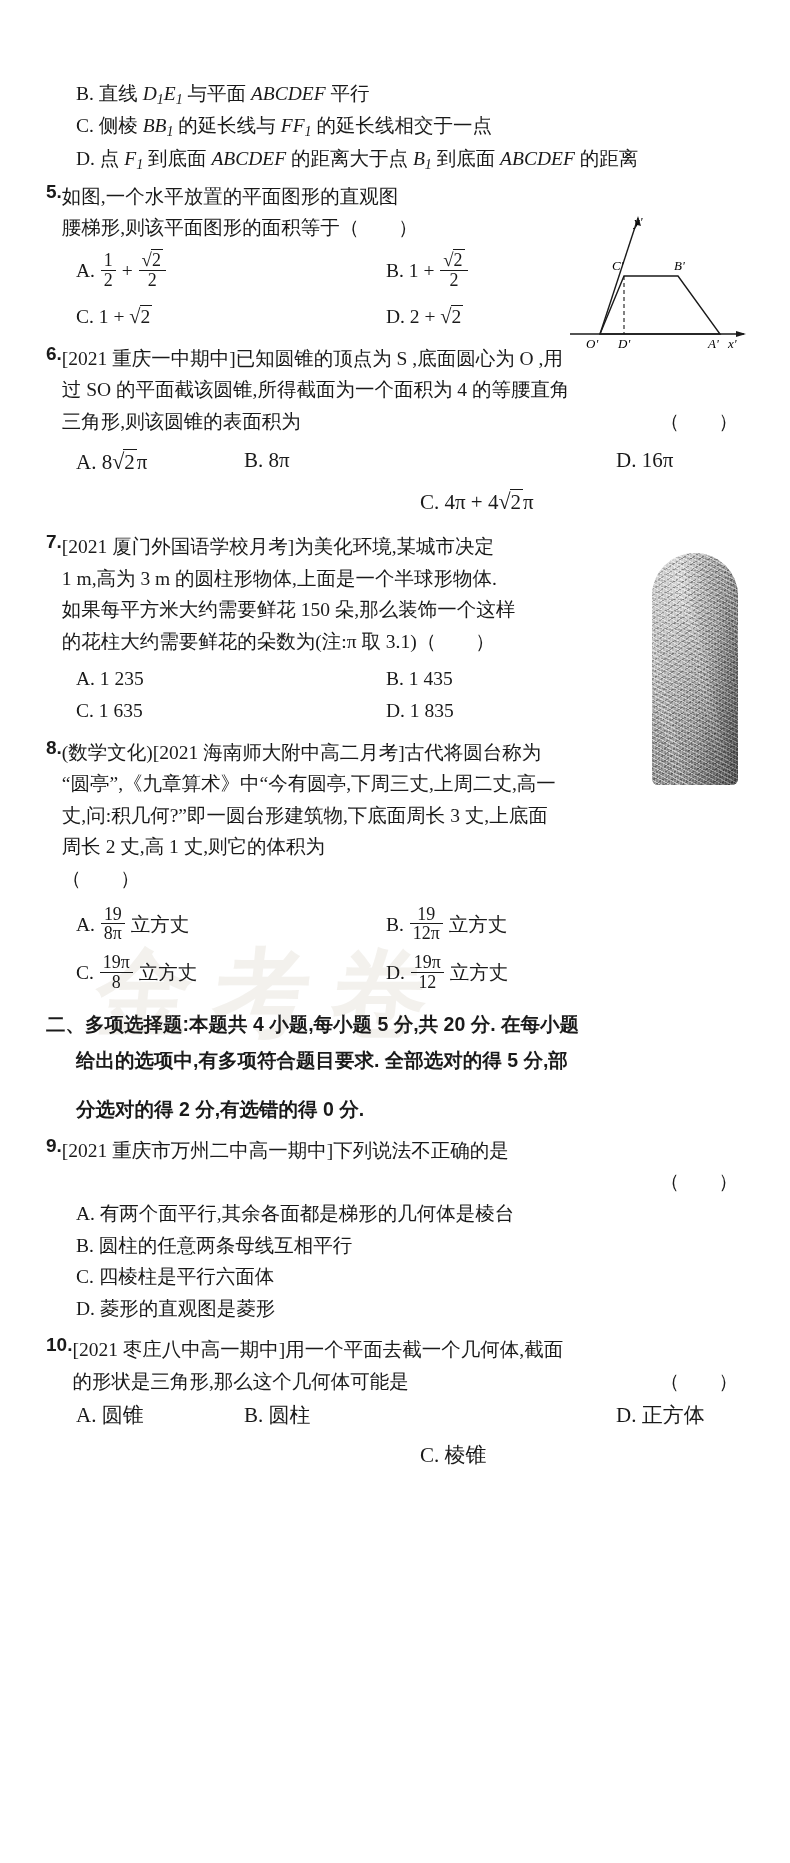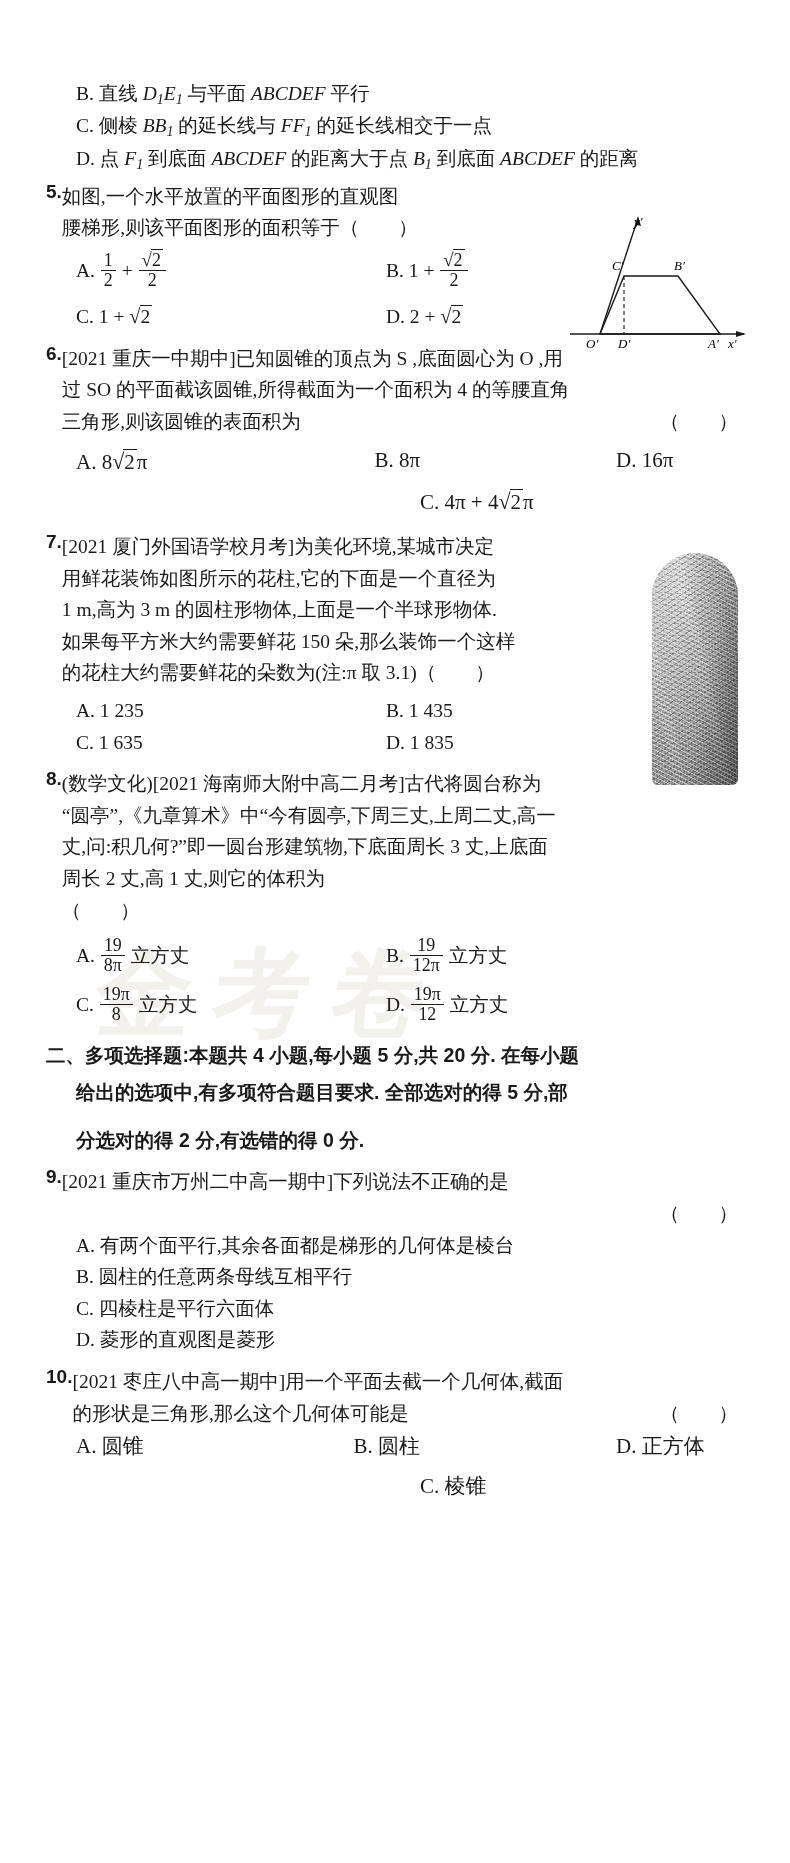--- a/index.html
+++ b/index.html
@@ -99,21 +99,21 @@
   }
 
   
   .opt2 { display: flex; font-size: 19.5px; line-height: 1.62; }
   .opt2 .c1 { width: 310px; flex: none; }
   .opt2 .c2 { flex: 1; }
 
   .opt4 { display: flex; font-size: 21px; line-height: 1.7; }
   .opt4 .c { }
   .opt4 .w1 { width: 168px; flex: none; }
-  .opt4 .w2 { width: 176px; flex: none; text-align: right; }
+  .opt4 .w2 { width: 176px; flex: none; }
   .opt4 .w3 { width: 196px; flex: none; margin-top: 40px; }
   .opt4 .w4 { flex: 1; }
 
   .section-head {
     font-family: "Liberation Sans", sans-serif;
     font-weight: bold;
     font-size: 19.5px;
     line-height: 1.66;
     margin-top: 16px;
   }
@@ -264,21 +264,20 @@
 
     <div class="spacer-md"></div>
 
     <div class="block">
       <div class="row">
         <div class="qnum">7.</div>
         <div class="qbody">
           <div class="line">
             <span class="src">[2021 厦门外国语学校月考]</span><span>为美化环境,某城市决定</span>
           </div>
-          <div class="line">用鲜花装饰如图所示的花柱,它的下面是一个直径为</div>
           <div class="line">1 m,高为 3 m 的圆柱形物体,上面是一个半球形物体.</div>
           <div class="line">如果每平方米大约需要鲜花 150 朵,那么装饰一个这样</div>
           <div class="line">的花柱大约需要鲜花的朵数为(注:π 取 3.1)（　　）</div>
         </div>
       </div>
 
       <div class="spacer-sm"></div>
 
       <div class="opt2 indent-1">
         <div class="c1">A. 1 235</div>

